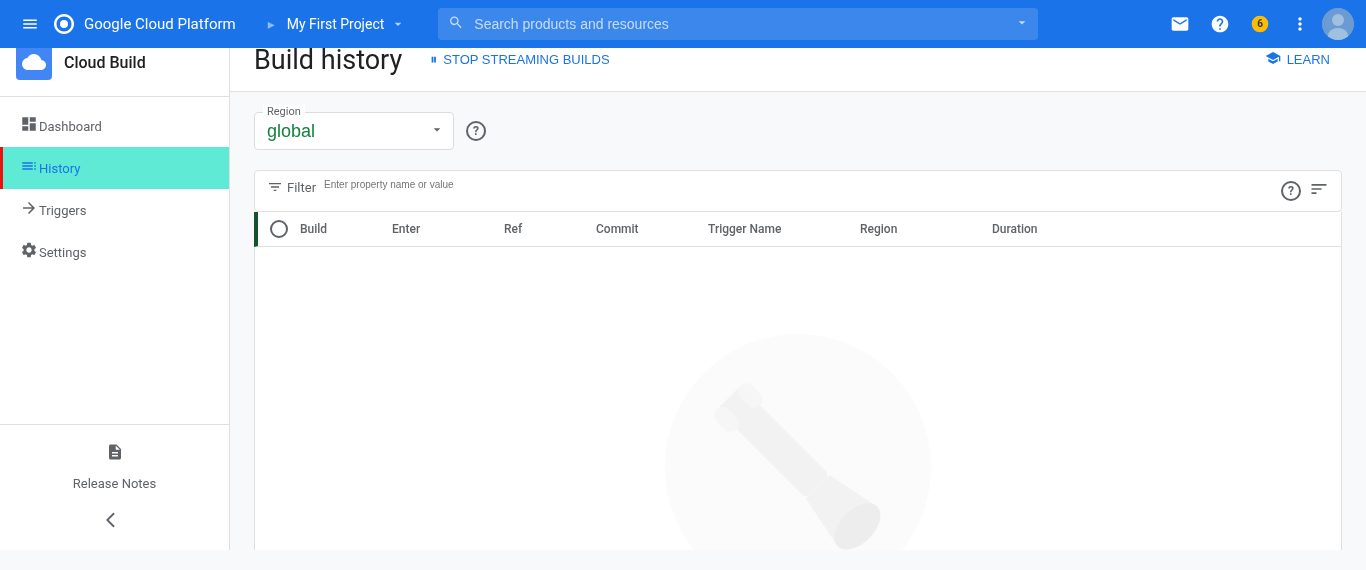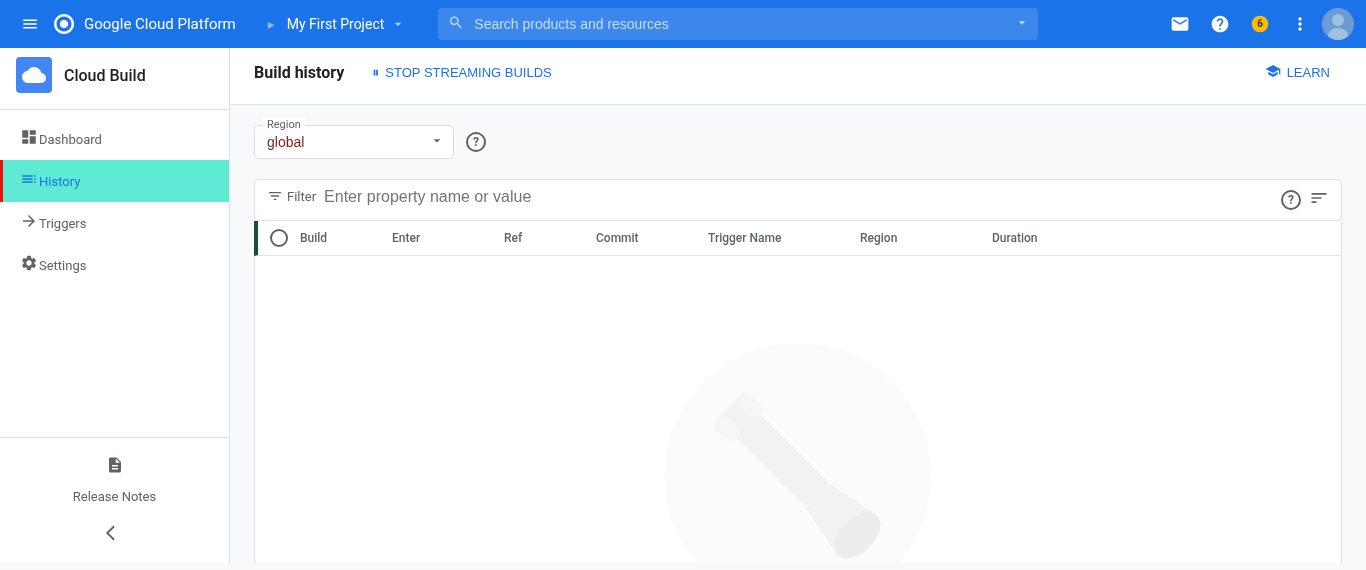--- a/index.html
+++ b/index.html
@@ -102,21 +102,21 @@
       display: flex;
       align-items: center;
       justify-content: center;
       cursor: pointer;
       overflow: hidden;
     }
 
     
     .app-layout {
       display: flex;
-      margin-top: 41px;
+      margin-top: 28px;
       height: calc(100vh - 48px);
     }
 
     
     .sidebar {
       width: 230px;
       background: white;
       border-right: 1px solid #e0e0e0;
       flex-shrink: 0;
       display: flex;
@@ -189,23 +189,23 @@
     .content-header {
       display: flex;
       align-items: center;
       padding: 0 24px;
       height: 64px;
       background: white;
       border-bottom: 1px solid #e0e0e0;
       gap: 16px;
     }
     .content-title {
-      font-size: 16px;
+      font-size: 27px;
       color: #202124;
-      font-weight: 700;
+      font-weight: 400;
     }
     .header-action-btn {
       display: flex;
       align-items: center;
       gap: 6px;
       padding: 6px 12px;
       border: none;
       background: transparent;
       cursor: pointer;
       font-size: 13px;
@@ -255,22 +255,22 @@
       left: 8px;
       background: white;
       padding: 0 4px;
       font-size: 11px;
       color: #5f6368;
     }
     .region-select-wrapper select {
       border: none;
       outline: none;
       background: transparent;
-      font-size: 14px;
-      color: #7f1d1d;
+      font-size: 18px;
+      color: #15803d;
       width: 100%;
       cursor: pointer;
       appearance: none;
     }
     .region-dropdown-arrow {
       position: absolute;
       right: 8px;
       top: 50%;
       transform: translateY(-50%);
       color: #5f6368;
@@ -305,21 +305,21 @@
       display: flex;
       align-items: center;
       gap: 4px;
       color: #5f6368;
       font-size: 13px;
     }
     .filter-input {
       flex: 1;
       border: none;
       outline: none;
-      font-size: 16px;
+      font-size: 10px;
       color: #1d4ed8;
       background: transparent;
     }
     .filter-actions {
       display: flex;
       align-items: center;
       gap: 8px;
       margin-left: auto;
     }
     .filter-help {

